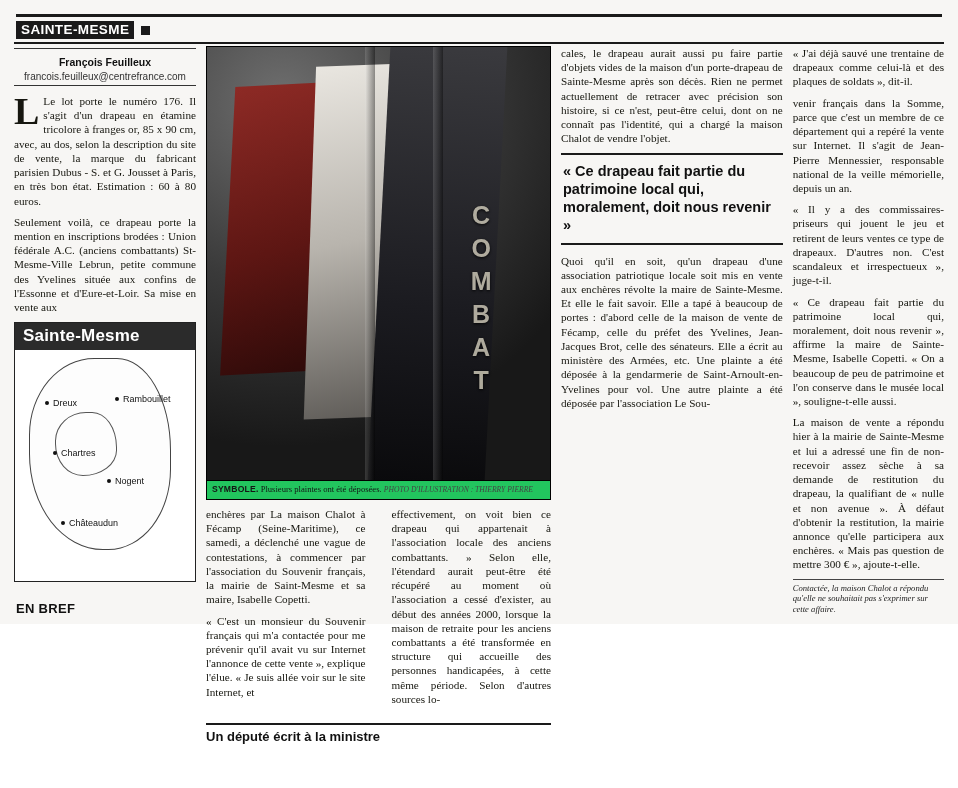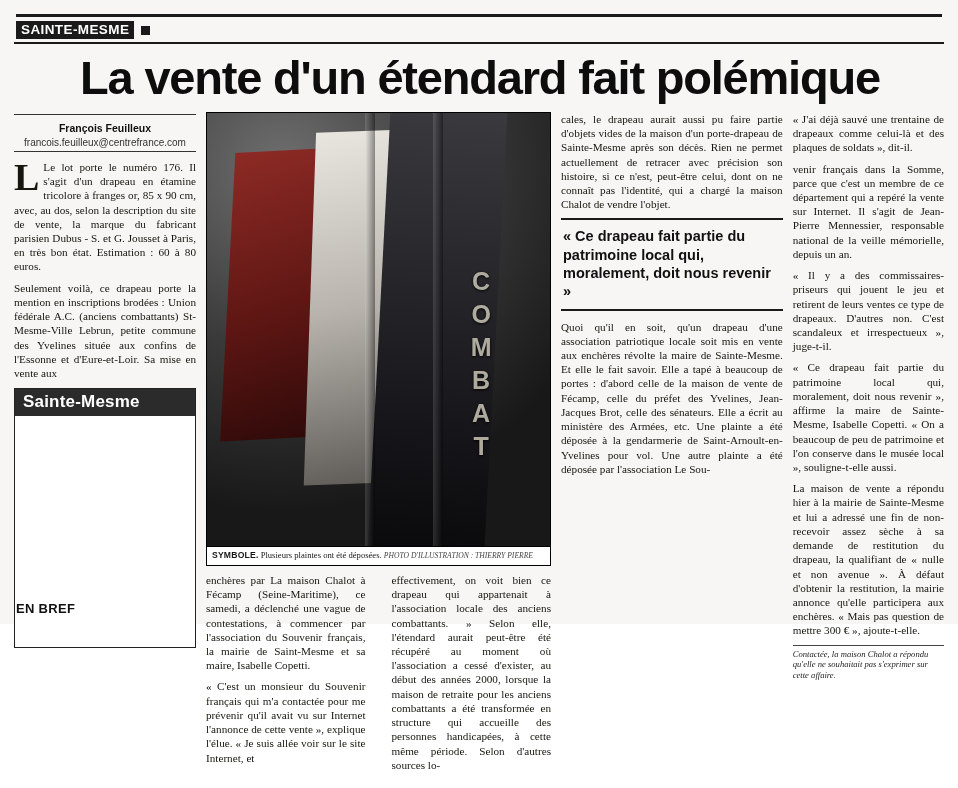--- a/index.html
+++ b/index.html
@@ -177,21 +177,21 @@
     font-family:"Liberation Sans", sans-serif;
     font-weight:bold;font-size:25px;letter-spacing:5px;
     color:#c9c4b4;
     writing-mode:vertical-rl;
     text-orientation:upright;
     opacity:.85;
     text-shadow:0 1px 3px #000;
   }
   .ph-caption{
     position:absolute;left:0;right:0;bottom:0;
-    background:#ffffff;
+    background:#22c55e;
     padding:3px 5px 4px 5px;
     font-size:8.6px;
     line-height:1.25;
     color:#151515;
     border-top:1px solid #000;
   }
   .ph-caption b{
     font-family:"Liberation Sans", sans-serif;
     font-size:8.6px;letter-spacing:.2px;
   }
@@ -243,38 +243,46 @@
 
 <div class="page">
 
   <div class="rule-top"></div>
 
   <div class="kicker">
     <span class="kicker-loc">SAINTE-MESME</span>
     <span class="kicker-square"></span>
   </div>
 
-  <h1 class="headline">La vente d'un étendard fait polémique</h1>
 
   <div class="body-wrap">
 
     <div class="col-left">
 
       <div class="byline">
         <span class="name">François Feuilleux</span>
         <span class="mail">francois.feuilleux@centrefrance.com</span>
       </div>
 
       <div class="txt">
         <p><span class="dropcap">L</span><span>Le lot porte le numéro 176. Il s'agit d'un drapeau en étamine tricolore à franges or, 85 x 90 cm, avec, au dos, selon la description du site de vente, la marque du fabricant parisien Dubus - S. et G. Jousset à Paris, en très bon état. Estimation : 60 à 80 euros.</span></p>
         <p>Seulement voilà, ce drapeau porte la mention en inscriptions brodées : Union fédérale A.C. (anciens combattants) St-Mesme-Ville Lebrun, petite commune des Yvelines située aux confins de l'Essonne et d'Eure-et-Loir. Sa mise en vente aux</p>
       </div>
 
       <div class="mapbox">
         <div class="map-title">Sainte-Mesme</div>
+        <div class="map-area">
+          <div class="map-shape"></div>
+          <div class="map-inner"></div>
+          <span class="city" style="left:38px;top:48px;">Dreux</span>
+          <span class="city" style="left:108px;top:44px;">Rambouillet</span>
+          <span class="city" style="left:46px;top:98px;">Chartres</span>
+          <span class="city" style="left:100px;top:126px;">Nogent</span>
+          <span class="city" style="left:54px;top:168px;">Châteaudun</span>
+        </div>
       </div>
     </div>
 
     <div class="col-mid">
       <div class="photo">
         <div class="ph-sky"></div>
         <div class="ph-flag-red"></div>
         <div class="ph-flag-white"></div>
         <div class="ph-flag-dark"></div>
         <div class="ph-fold" style="left:46%;"></div>

